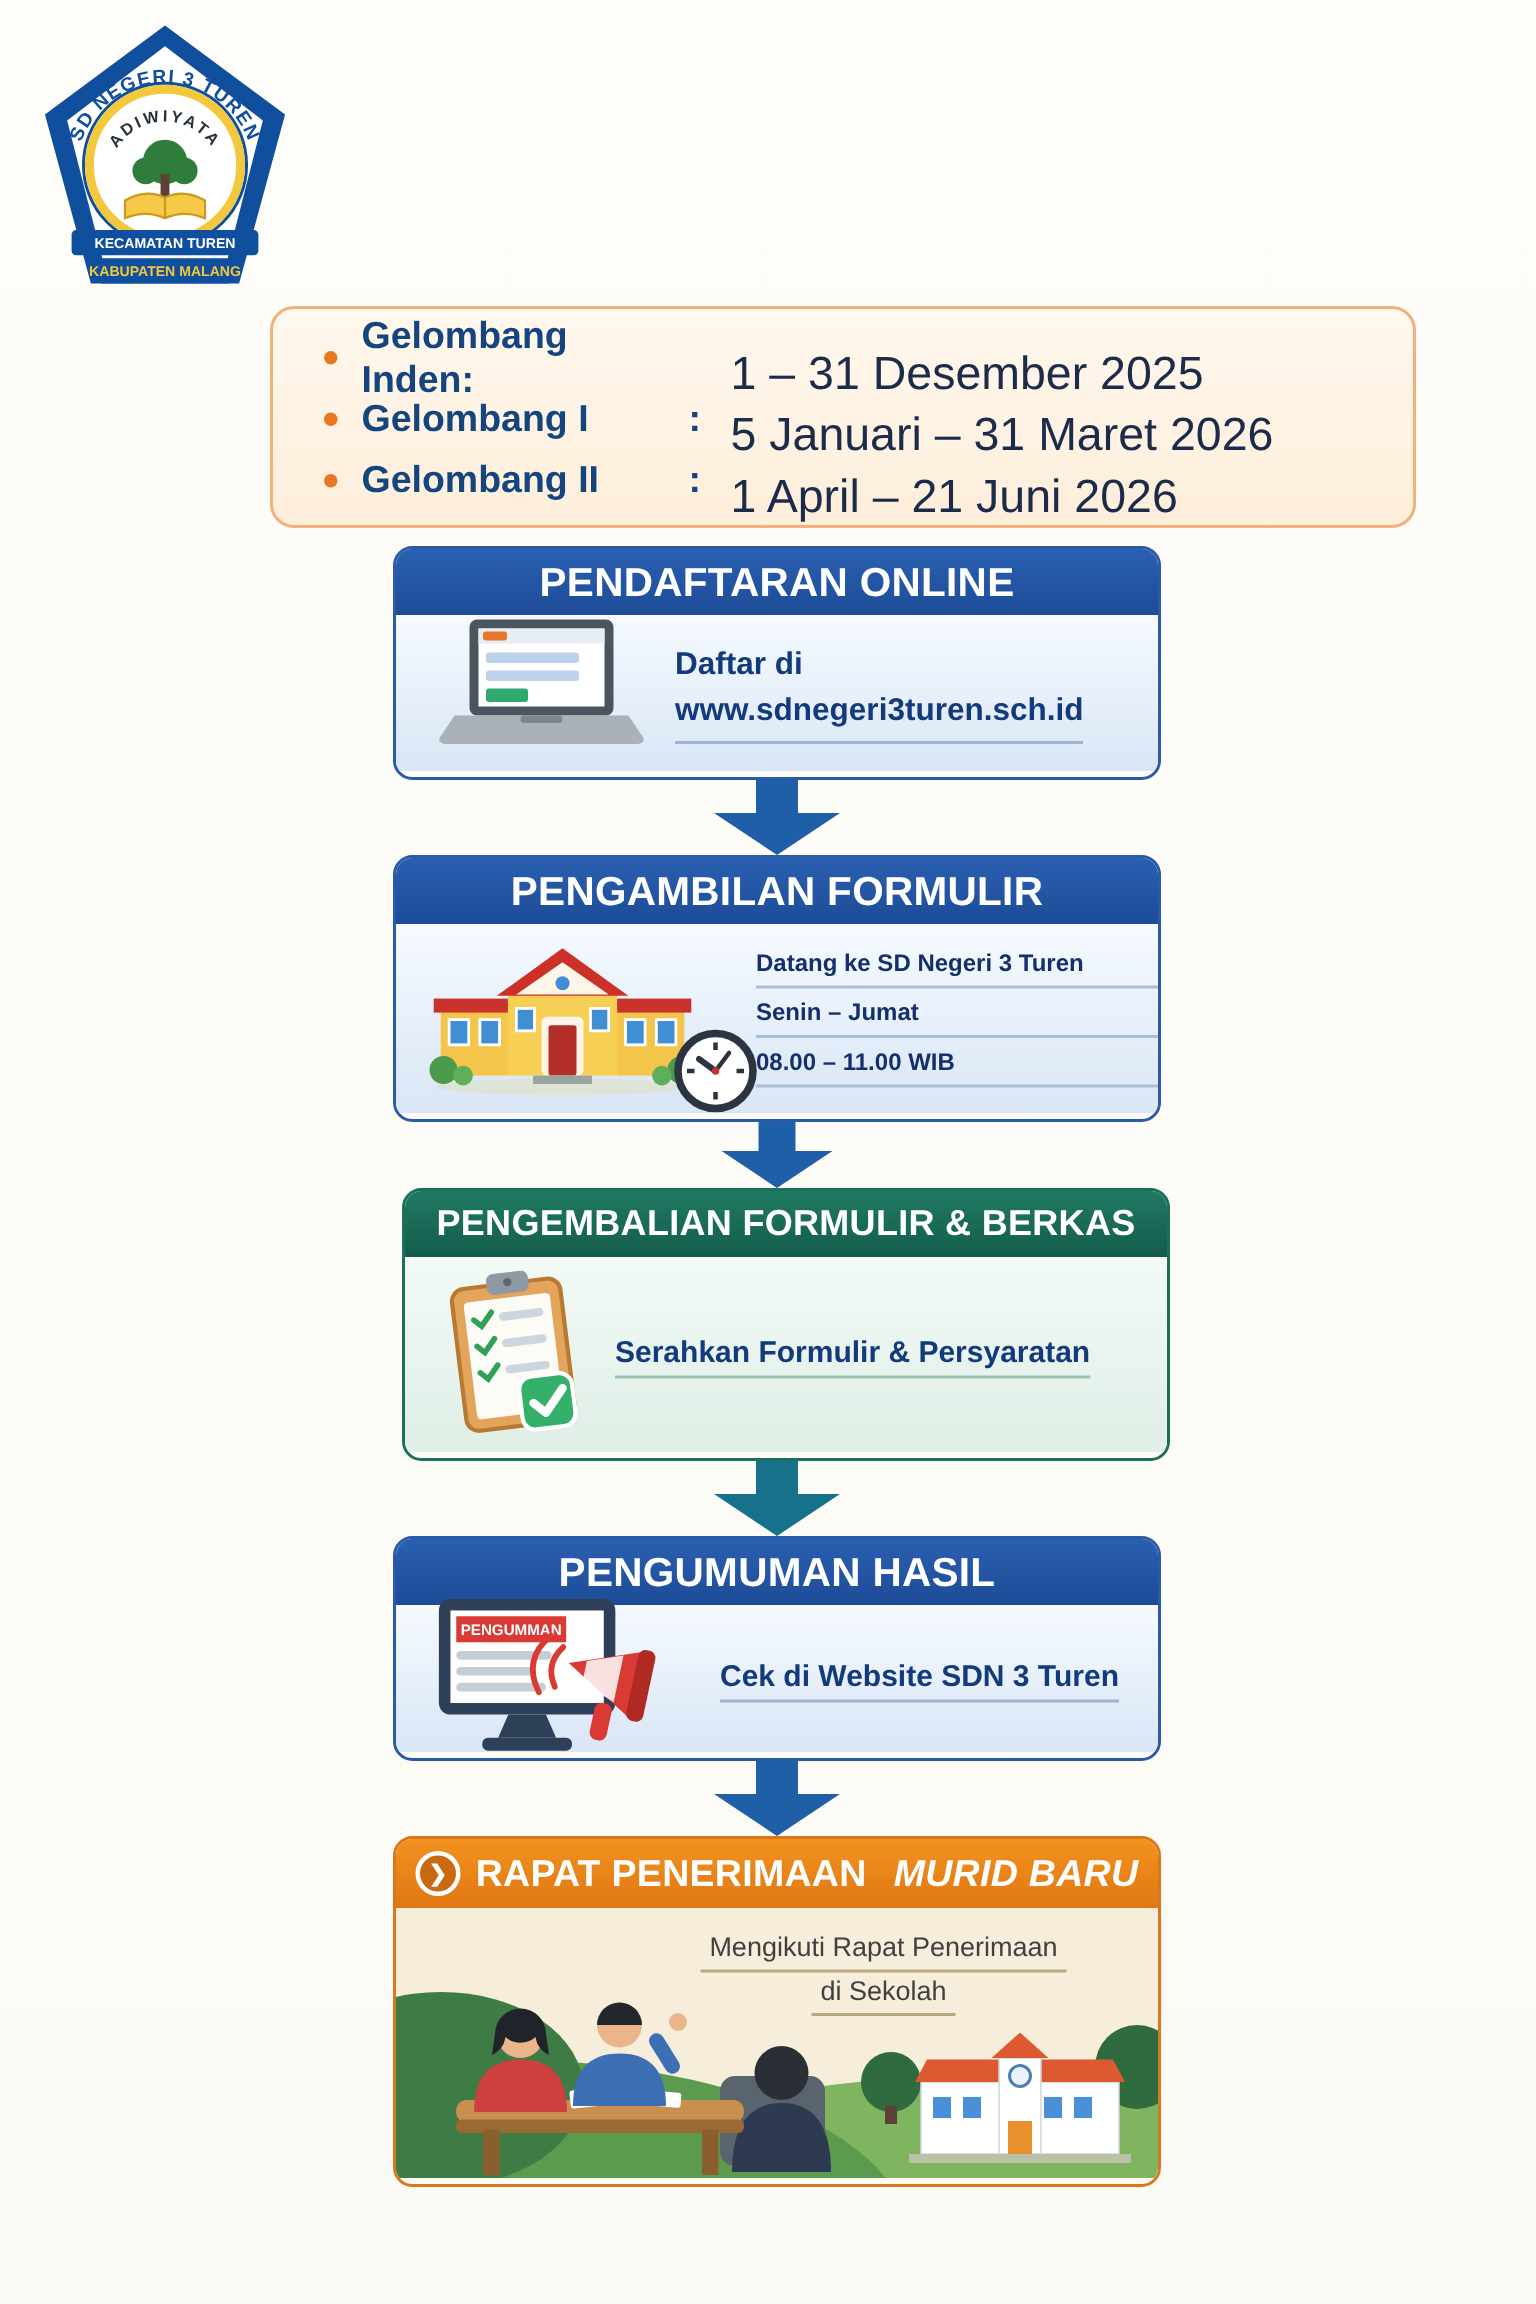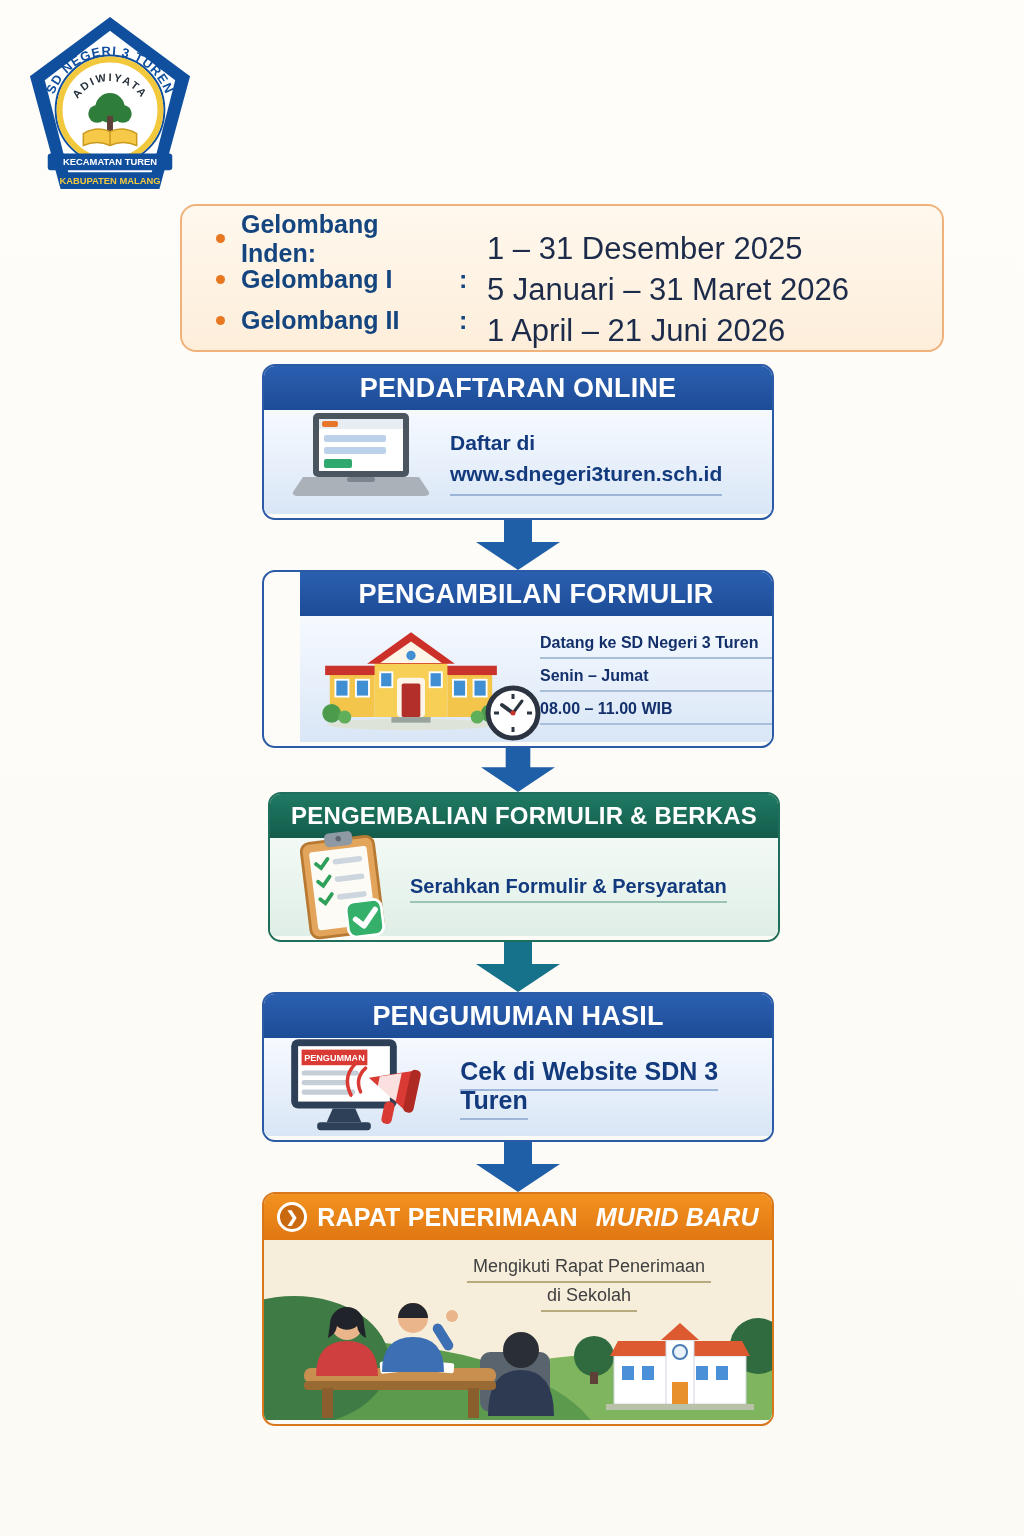--- a/index.html
+++ b/index.html
@@ -47,21 +47,21 @@
   .step-body { display:flex; align-items:center; padding:6px 16px 8px 22px; gap:14px; position:relative; }
   .theme-blue  { border:2px solid #2b5aa7; }
   .theme-blue .step-header { background:linear-gradient(180deg,#2a5fb0,#1d4c97); }
   .theme-blue .step-body   { background:linear-gradient(180deg,#f6faff,#d9e6f6); }
   .theme-teal  { border:2px solid #1d6e5a; }
   .theme-teal .step-header { background:linear-gradient(180deg,#1f7a63,#145c4b); }
   .theme-teal .step-body   { background:linear-gradient(180deg,#f3faf6,#dfeee6); }
   .theme-orange{ border:2px solid #d9771c; }
   .theme-orange .step-header { background:linear-gradient(180deg,#f2921f,#e07713); height:46px; }
   .theme-orange .step-body { background:#f6eedb; padding:0; }
-  .box1 { height:156px; } .box2 { height:178px;padding-left:36px; } .box3 { height:150px;margin-left:12px; }
+  .box1 { height:156px; } .box2 { height:178px; } .box3 { height:182px;margin-left:12px; }
   .box4 { height:150px; } .box5 { height:234px; }
   .step-box .step-body { height:calc(100% - 48px); }
   .theme-orange .step-body { height:calc(100% - 50px); }
   .step-text { color:#123a7d; font-weight:bold; }
   .t1 { font-size:21px; line-height:1.5; }
   .u  { border-bottom:2px solid #9db6d8; padding-bottom:4px; }
   .theme-teal .u { border-bottom-color:#9cc4b2; }
   .rows { display:flex; flex-direction:column; gap:6px; }
   .rows .row { font-size:16px; color:#14306b; font-weight:bold; padding:2px 0 5px; border-bottom:2px solid #a9bed9; min-width:282px; }
   .school-wrap { position:relative; flex:none; margin-right:26px; }
@@ -258,21 +258,21 @@
           <rect x="36" y="98" width="62" height="9" rx="4" fill="#2e4057"></rect>
           <g transform="translate(96,26) rotate(12)">
             <path d="M4,20 L52,2 L52,48 Z" fill="#d93a33"></path>
             <path d="M16,16 L40,7 L40,40 L16,31 Z" fill="#ffffff" opacity="0.85"></path>
             <rect x="50" y="0" width="12" height="50" rx="5" fill="#b02a24"></rect>
             <rect x="28" y="42" width="12" height="26" rx="5" fill="#d93a33"></rect>
             <path d="M-2,10 q-10,14 0,28" fill="none" stroke="#d93a33" stroke-width="4" stroke-linecap="round"></path>
             <path d="M-12,4 q-16,20 0,40" fill="none" stroke="#d93a33" stroke-width="4" stroke-linecap="round"></path>
           </g>
         </svg>
-        <div class="step-text" style="font-size:25px">
+        <div class="step-text" style="font-size:20px">
           <span class="u">Cek di Website SDN 3 Turen</span>
         </div>
       </div>
     </div>
 
     <svg class="arrow" width="84" height="50" viewBox="0 0 84 50">
       <polygon points="28,0 56,0 56,22 84,22 42,50 0,22 28,22" fill="#1f5fa8"></polygon>
     </svg>
 
     <div class="step-box box5 theme-orange">

